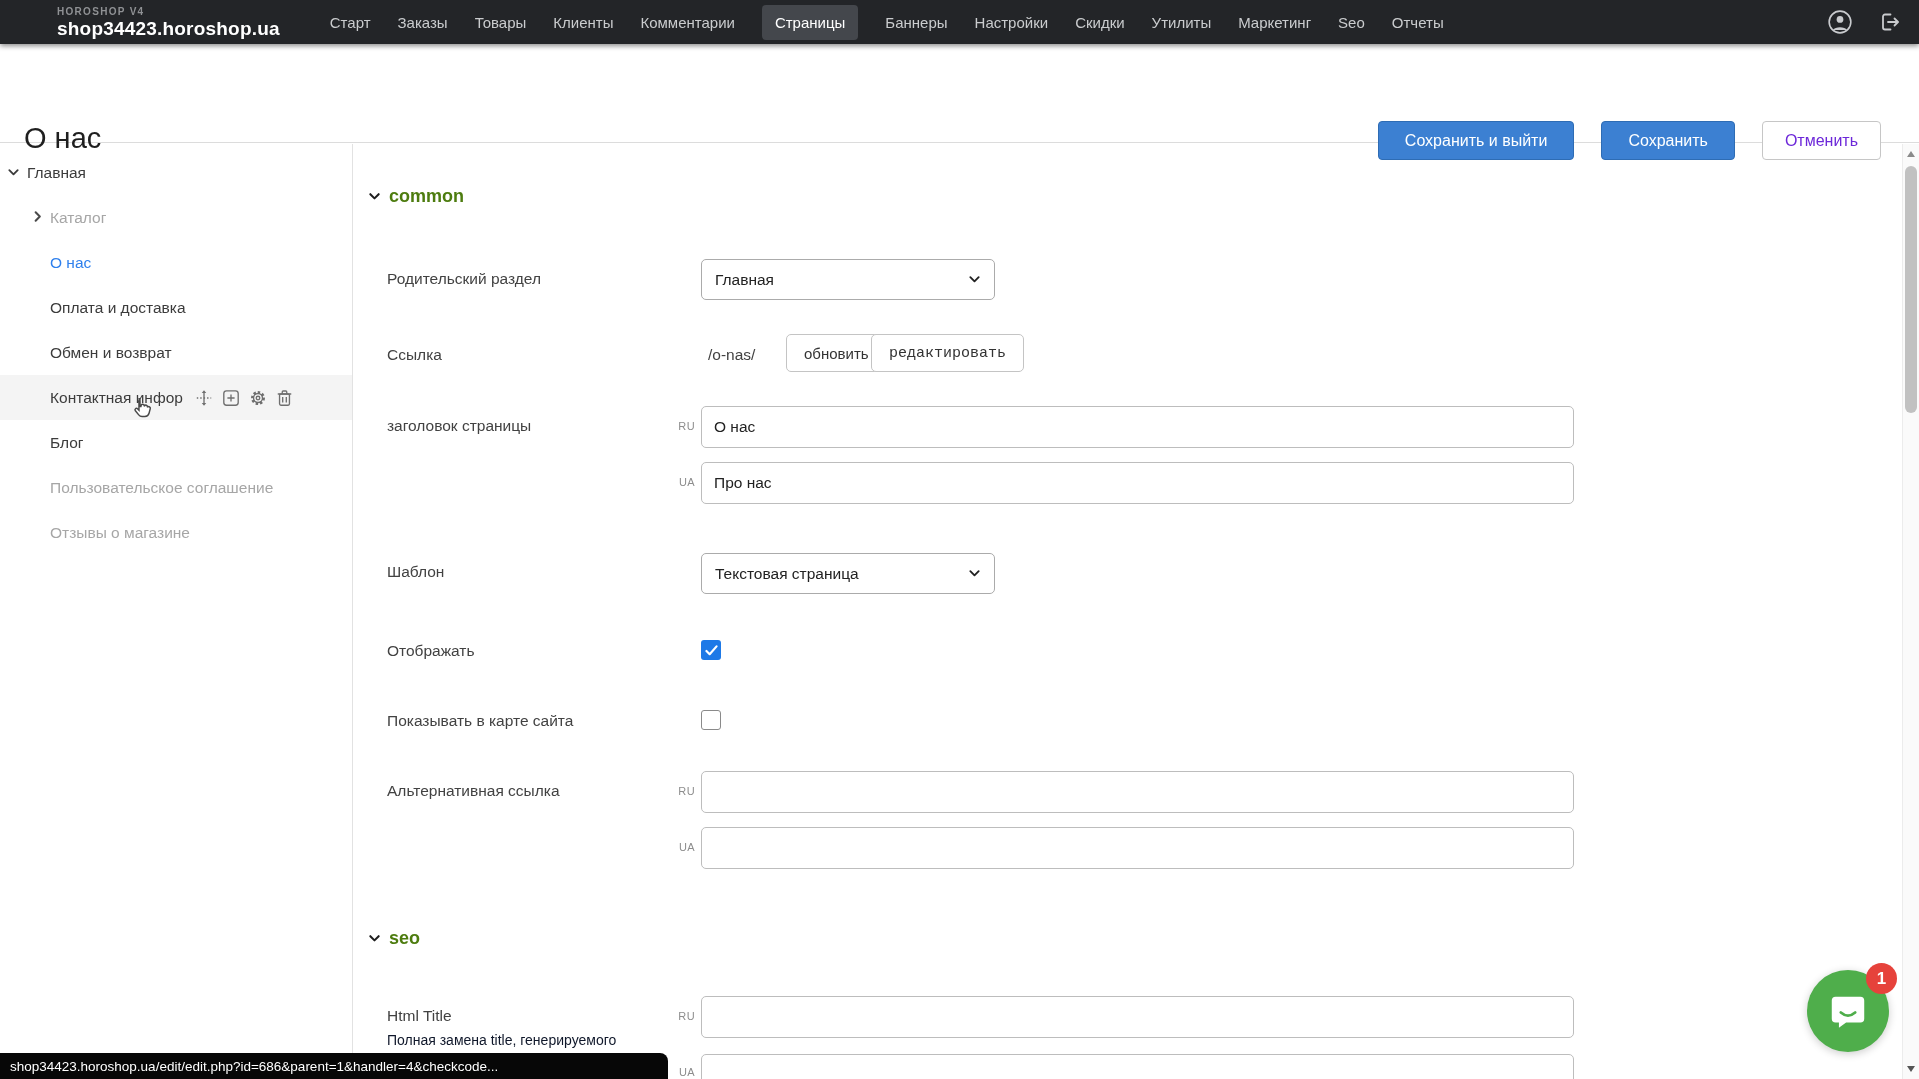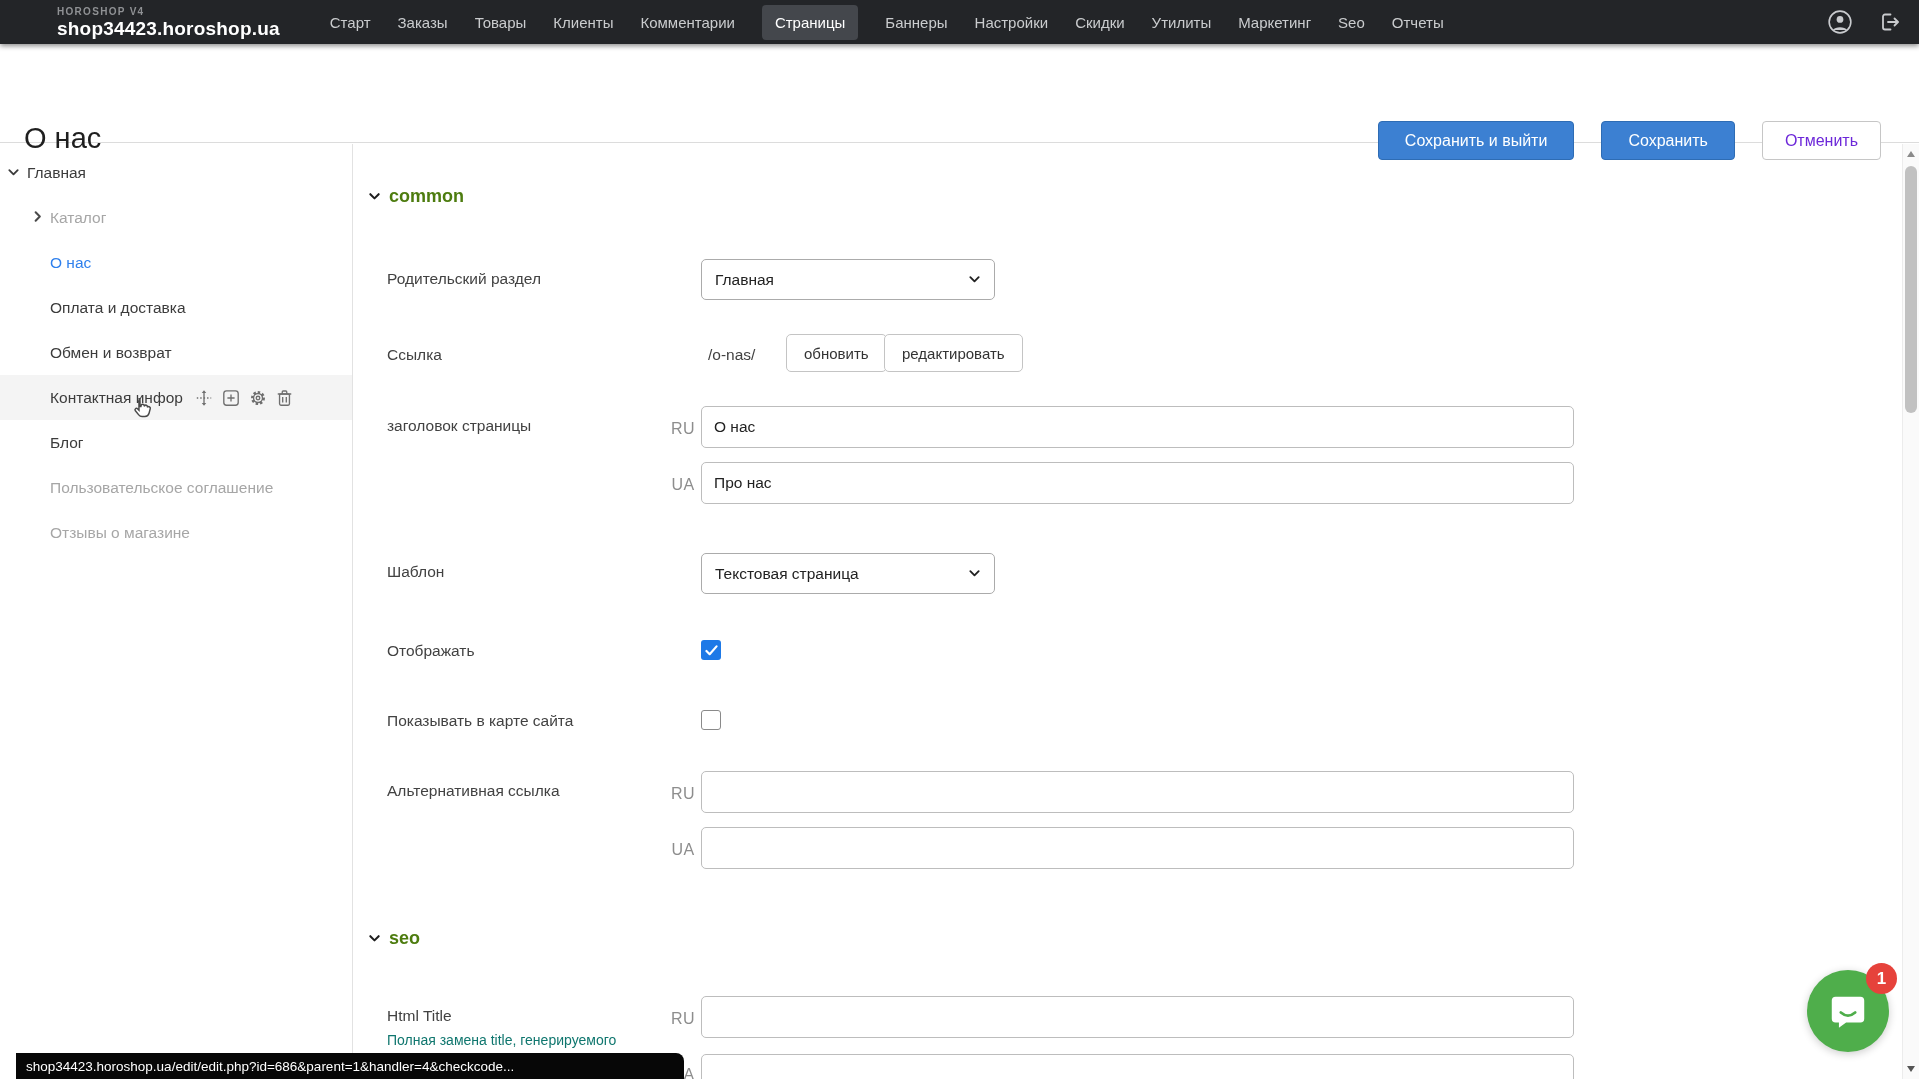--- a/index.html
+++ b/index.html
@@ -68,23 +68,23 @@
   .hand-cursor { position:absolute; left:128px; top:20px; z-index:6; pointer-events:none; }
 
   
   .main {
     position:absolute; top:144px; left:354px; right:17px; bottom:0;
     background:#fff; overflow:hidden;
   }
   .section-head { position:absolute; display:flex; align-items:center; gap:8px; cursor:pointer; }
   .section-head .sec-title { font-size:18px; font-weight:bold; color:#4d7c0f; }
   .flabel { position:absolute; left:33px; font-size:15.5px; color:#424242; white-space:nowrap; }
-  .fhint { position:absolute; left:33px; font-size:14px; color:#0f766e; white-space:nowrap; }
+  .fhint { position:absolute; left:33px; font-size:14px; color:#0f172a; white-space:nowrap; }
   .lang-badge {
-    position:absolute; width:24px; text-align:center; font-size:16px; color:#8d8d8d;
+    position:absolute; width:24px; text-align:right; font-size:11px; color:#8d8d8d;
     letter-spacing:.4px;
   }
   .text-input {
     position:absolute; left:347px; width:873px; height:42px;
     border:1px solid #bdbdbd; border-radius:5px; padding:0 12px;
     font-size:15.5px; color:#222; font-family:inherit; background:#fff; outline:none;
   }
   .select-box {
     position:absolute; left:347px; width:294px; height:41px;
     border:1px solid #ababab; border-radius:5px; background:#fff;
@@ -100,21 +100,21 @@
   }
   .checkbox { position:absolute; left:347px; width:20px; height:20px; border-radius:3px; cursor:pointer; }
   .checkbox.checked { background:#1d79e7; display:flex; align-items:center; justify-content:center; }
   .checkbox.unchecked { background:#fff; border:1.5px solid #8a8a8a; }
 
   
   .statusbar {
     position:absolute; left:0; bottom:0; width:668px; height:26px;
     background:#070707; color:#fff; font-size:13.5px;
     display:flex; align-items:center; padding:0 12px 0 10px;
-    border-radius:0 8px 0 0; z-index:40; white-space:nowrap; overflow:hidden;margin-left:16px;
+    border-radius:0 8px 0 0; z-index:40; white-space:nowrap; overflow:hidden;
   }
 
   
   .scrollbar {
     position:absolute; right:0; top:144px; width:17px; bottom:0;
     background:#fafafa; border-left:1px solid #ececec; z-index:20;
   }
   .sb-arrow-up { position:absolute; top:7px; left:4px; width:0; height:0;
     border-left:4.5px solid transparent; border-right:4.5px solid transparent;
     border-bottom:6px solid #8a8a8a; cursor:pointer; }
@@ -286,21 +286,21 @@
     <span class="sel-chevron">
       <svg width="13" height="13" viewBox="0 0 14 14" fill="none" stroke="#222" stroke-width="2" stroke-linecap="round" stroke-linejoin="round">
           <path d="M2.5 4.5 7 9l4.5-4.5"></path>
         </svg>
     </span>
   </div>
 
   <div class="flabel" style="top:202px;">Ссылка</div>
   <div class="link-path" style="left:354px; top:202px;">/o-nas/</div>
   <button class="mini-btn" style="left:432px; top:190px;">обновить</button>
-  <button class="mini-btn" style="left:530px; top:190px;">редактировать</button>
+  <button class="mini-btn" style="left:517px; top:190px;font-family:Liberation Mono, monospace;">редактировать</button>
 
   <div class="flabel" style="top:273px;">заголовок страницы</div>
   <div class="lang-badge" style="left:317px; top:276px;">RU</div>
   <input class="text-input" style="top: 262px;" value="О нас">
   <div class="lang-badge" style="left:317px; top:332px;">UA</div>
   <input class="text-input" style="top: 318px;" value="Про нас">
 
   <div class="flabel" style="top:419px;">Шаблон</div>
   <div class="select-box" style="top:409px;">
     <span>Текстовая страница</span>

